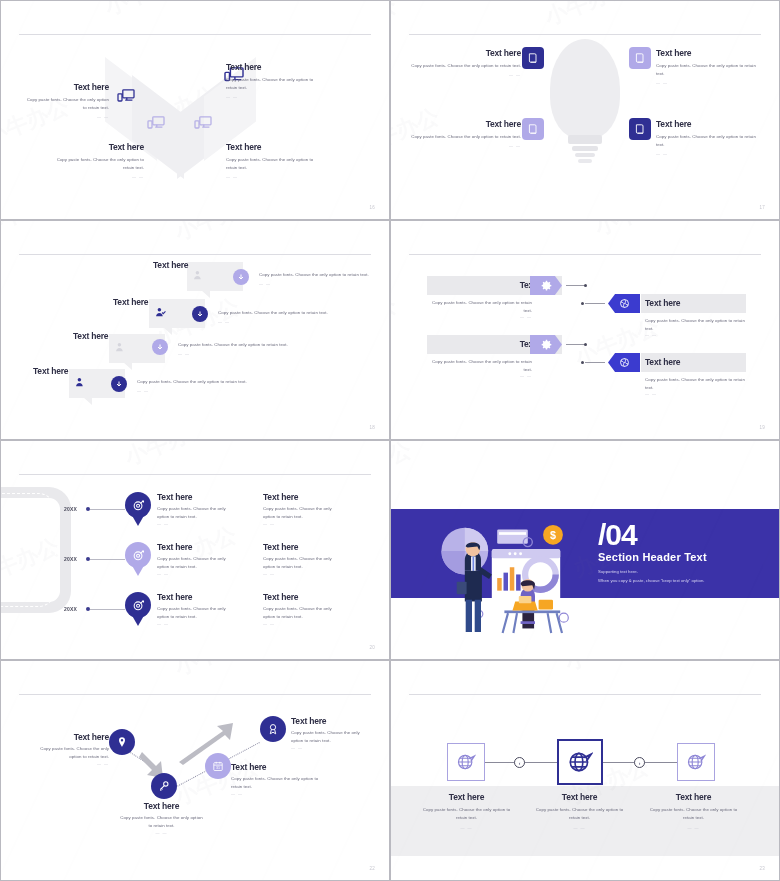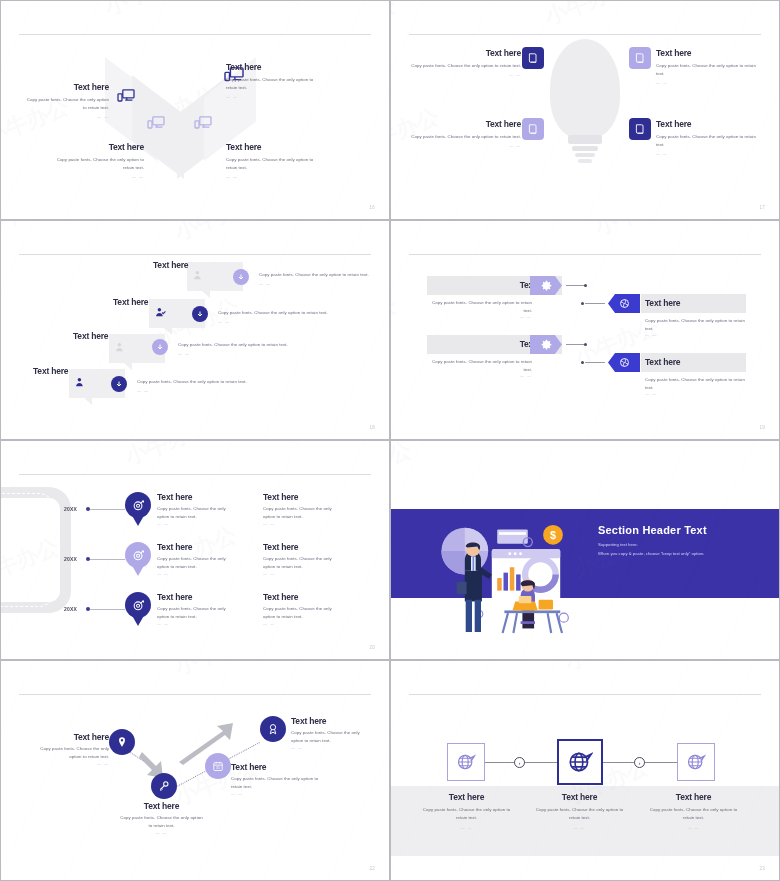--- a/index.html
+++ b/index.html
@@ -635,20 +635,21 @@
         <path d="M106 108h13v20h-13z" fill="#2b2340"></path>
         <rect x="86" y="108" width="62" height="3" fill="#6f7fc0"></rect>
         <path d="M90 111l-6 22M144 111l6 22M100 111l-4 22M134 111l4 22" stroke="#6f7fc0" stroke-width="2.4"></path>
         <path d="M98 98h22l3 10H95z" fill="#f6a623"></path>
         <rect x="102" y="92" width="14" height="8" rx="1" fill="#fbd38a"></rect>
         <rect x="124" y="96" width="16" height="11" rx="1.5" fill="#f6a623"></rect>
         <rect x="104" y="120" width="16" height="3" fill="#6f63c4"></rect>
       </svg>
 
       <div style="position:absolute;left:207px;top:80px;width:175px;">
+        <div class="num">/04</div>
         <div class="shead">Section Header Text</div>
         <div class="sup">Supporting text here.</div>
         <div class="sup" style="margin-top:1px;">When you copy &amp; paste, choose "keep text only" option.</div>
       </div>
 
       <div class="pagenum"></div>
     </div>
   </div>
 
   <div class="slide s7">

